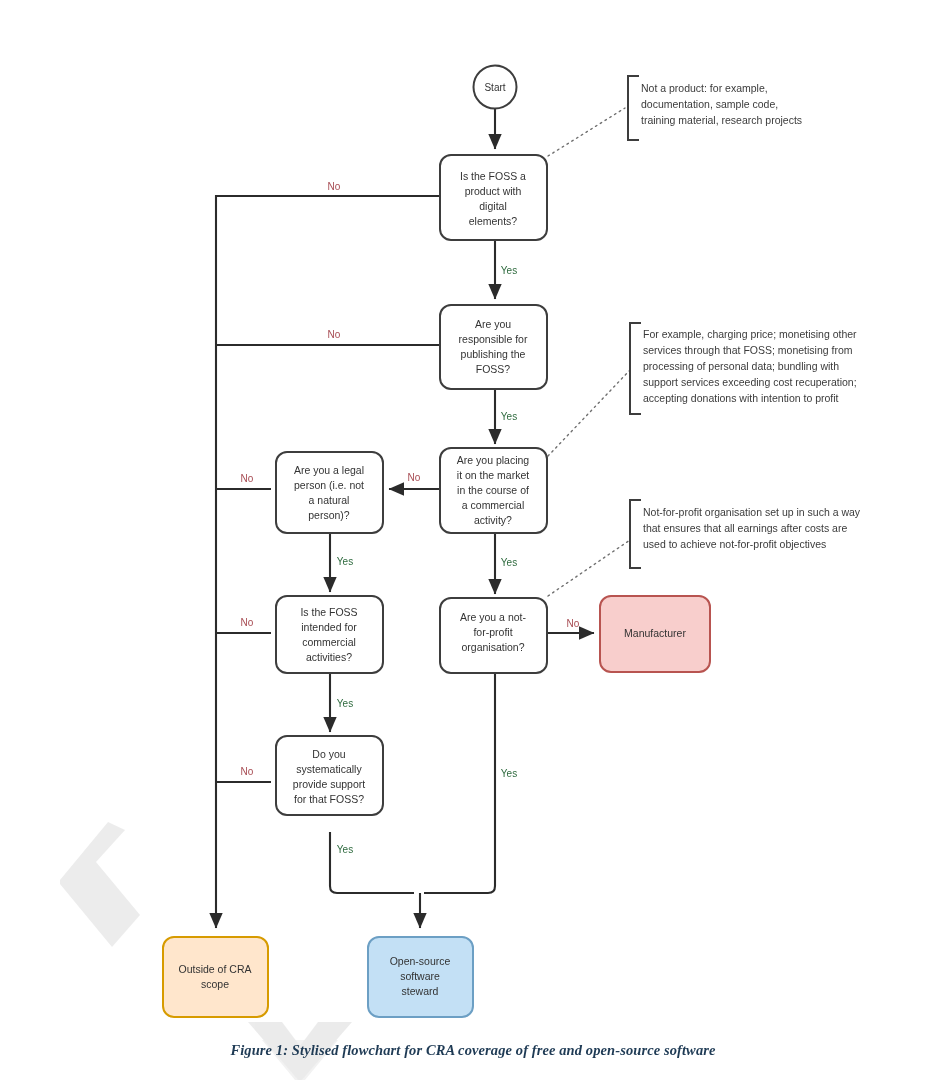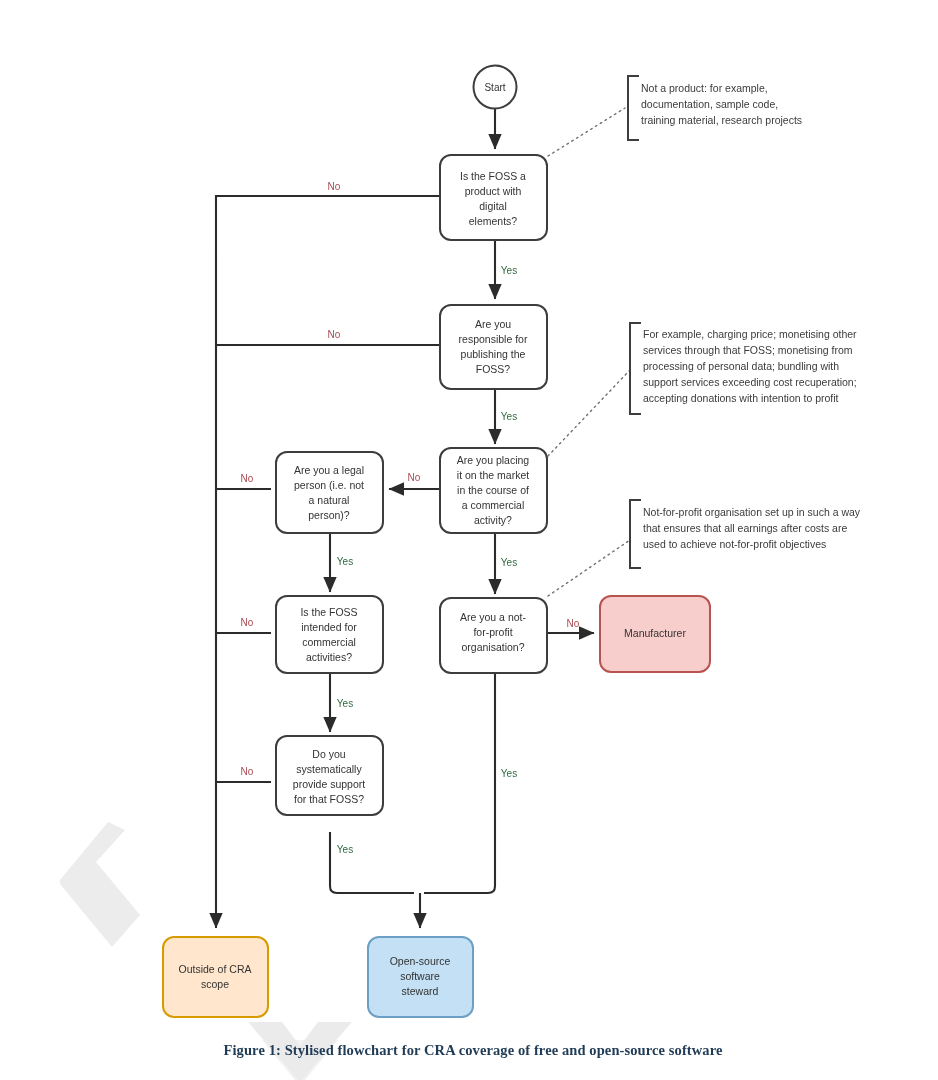--- a/index.html
+++ b/index.html
@@ -50,20 +50,21 @@
     font-size: 10.5px;
     fill: #3b3b3b;
   }
   .caption {
     position: absolute;
     left: 8px;
     right: 0;
     top: 1042px;
     text-align: center;
     font-family: "Liberation Serif", serif;
+    font-style: italic;
     font-weight: bold;
     font-size: 14.5px;
     color: #1f3b55;
     letter-spacing: 0.1px;
   }
 </style>
 </head>
 <body>
 
 <div id="page">

